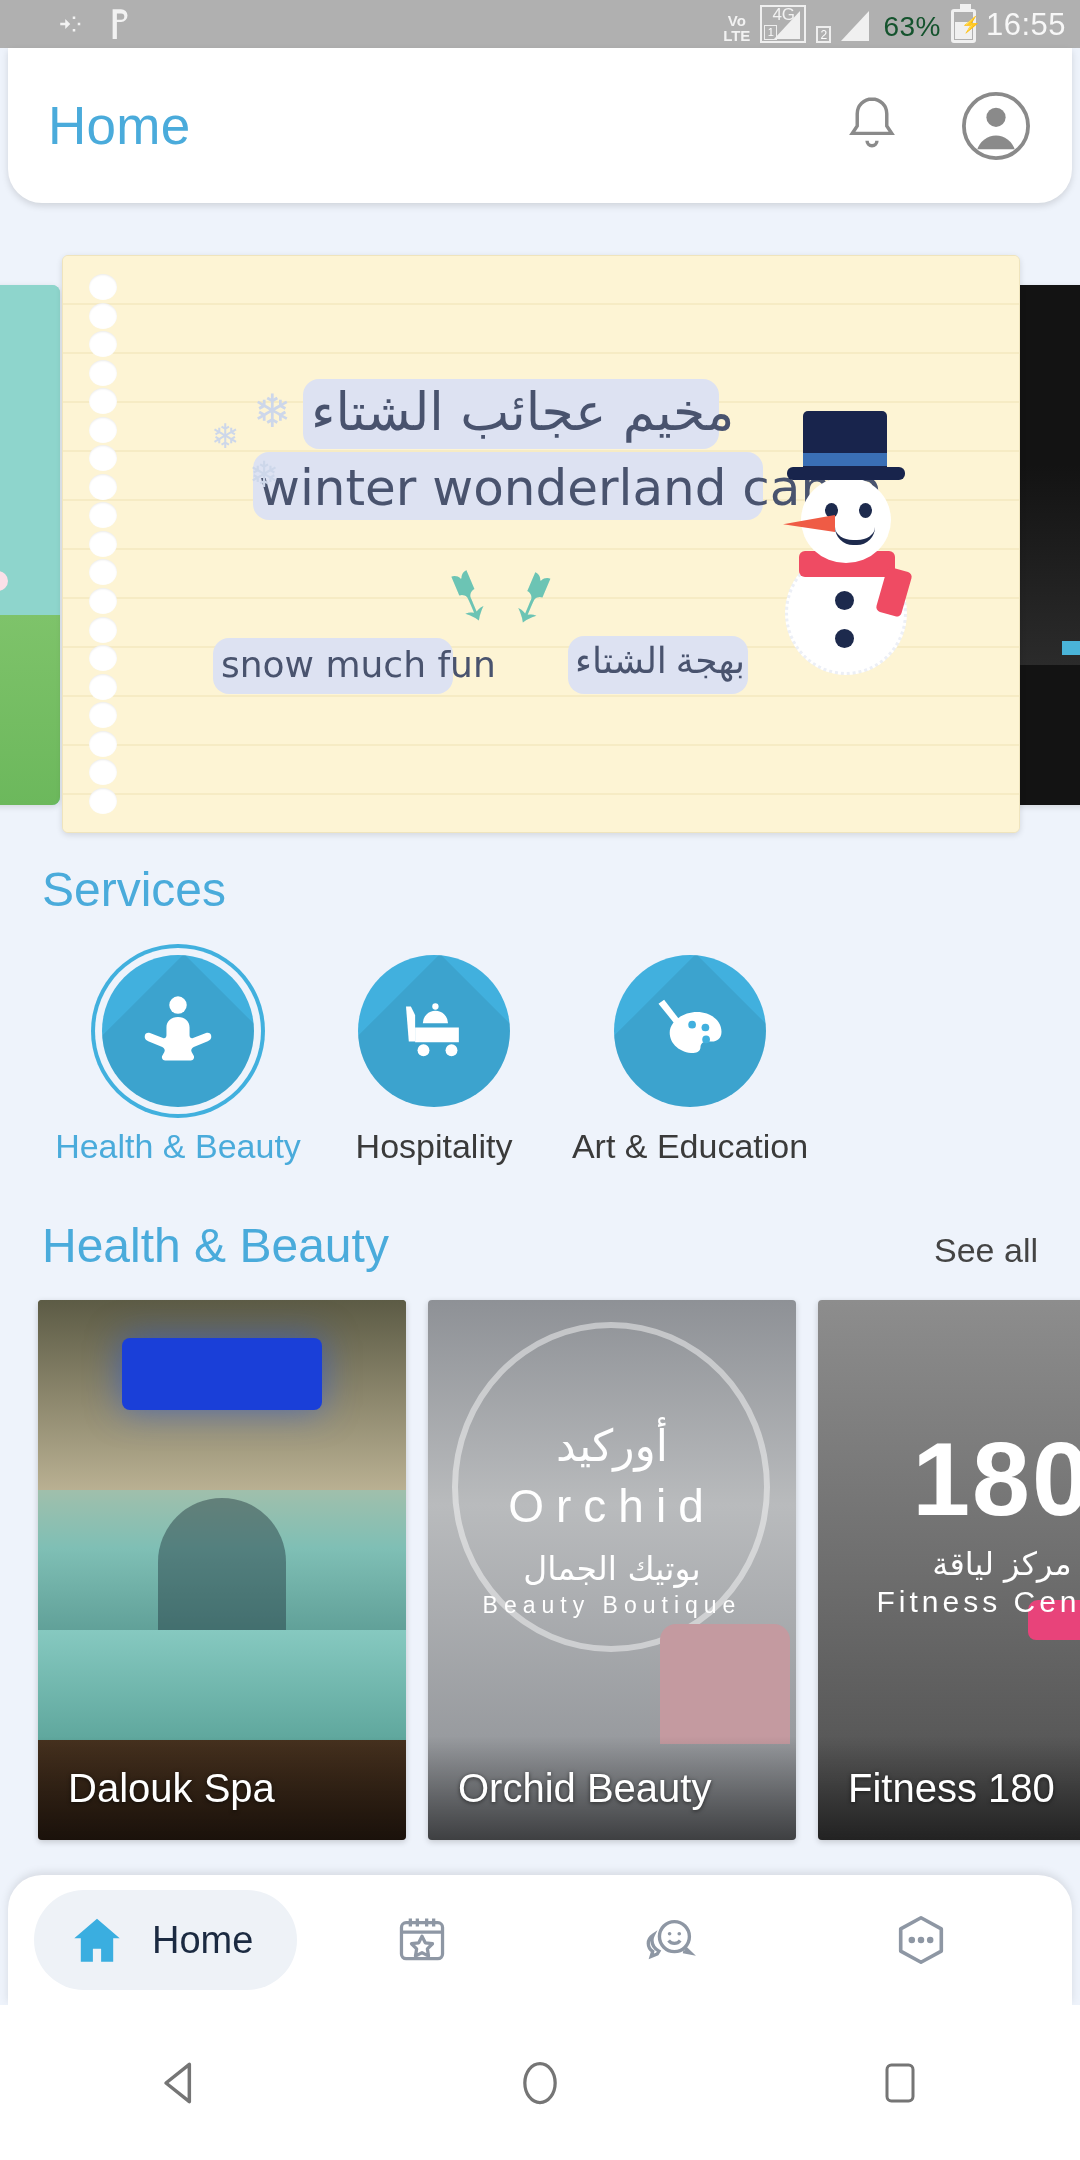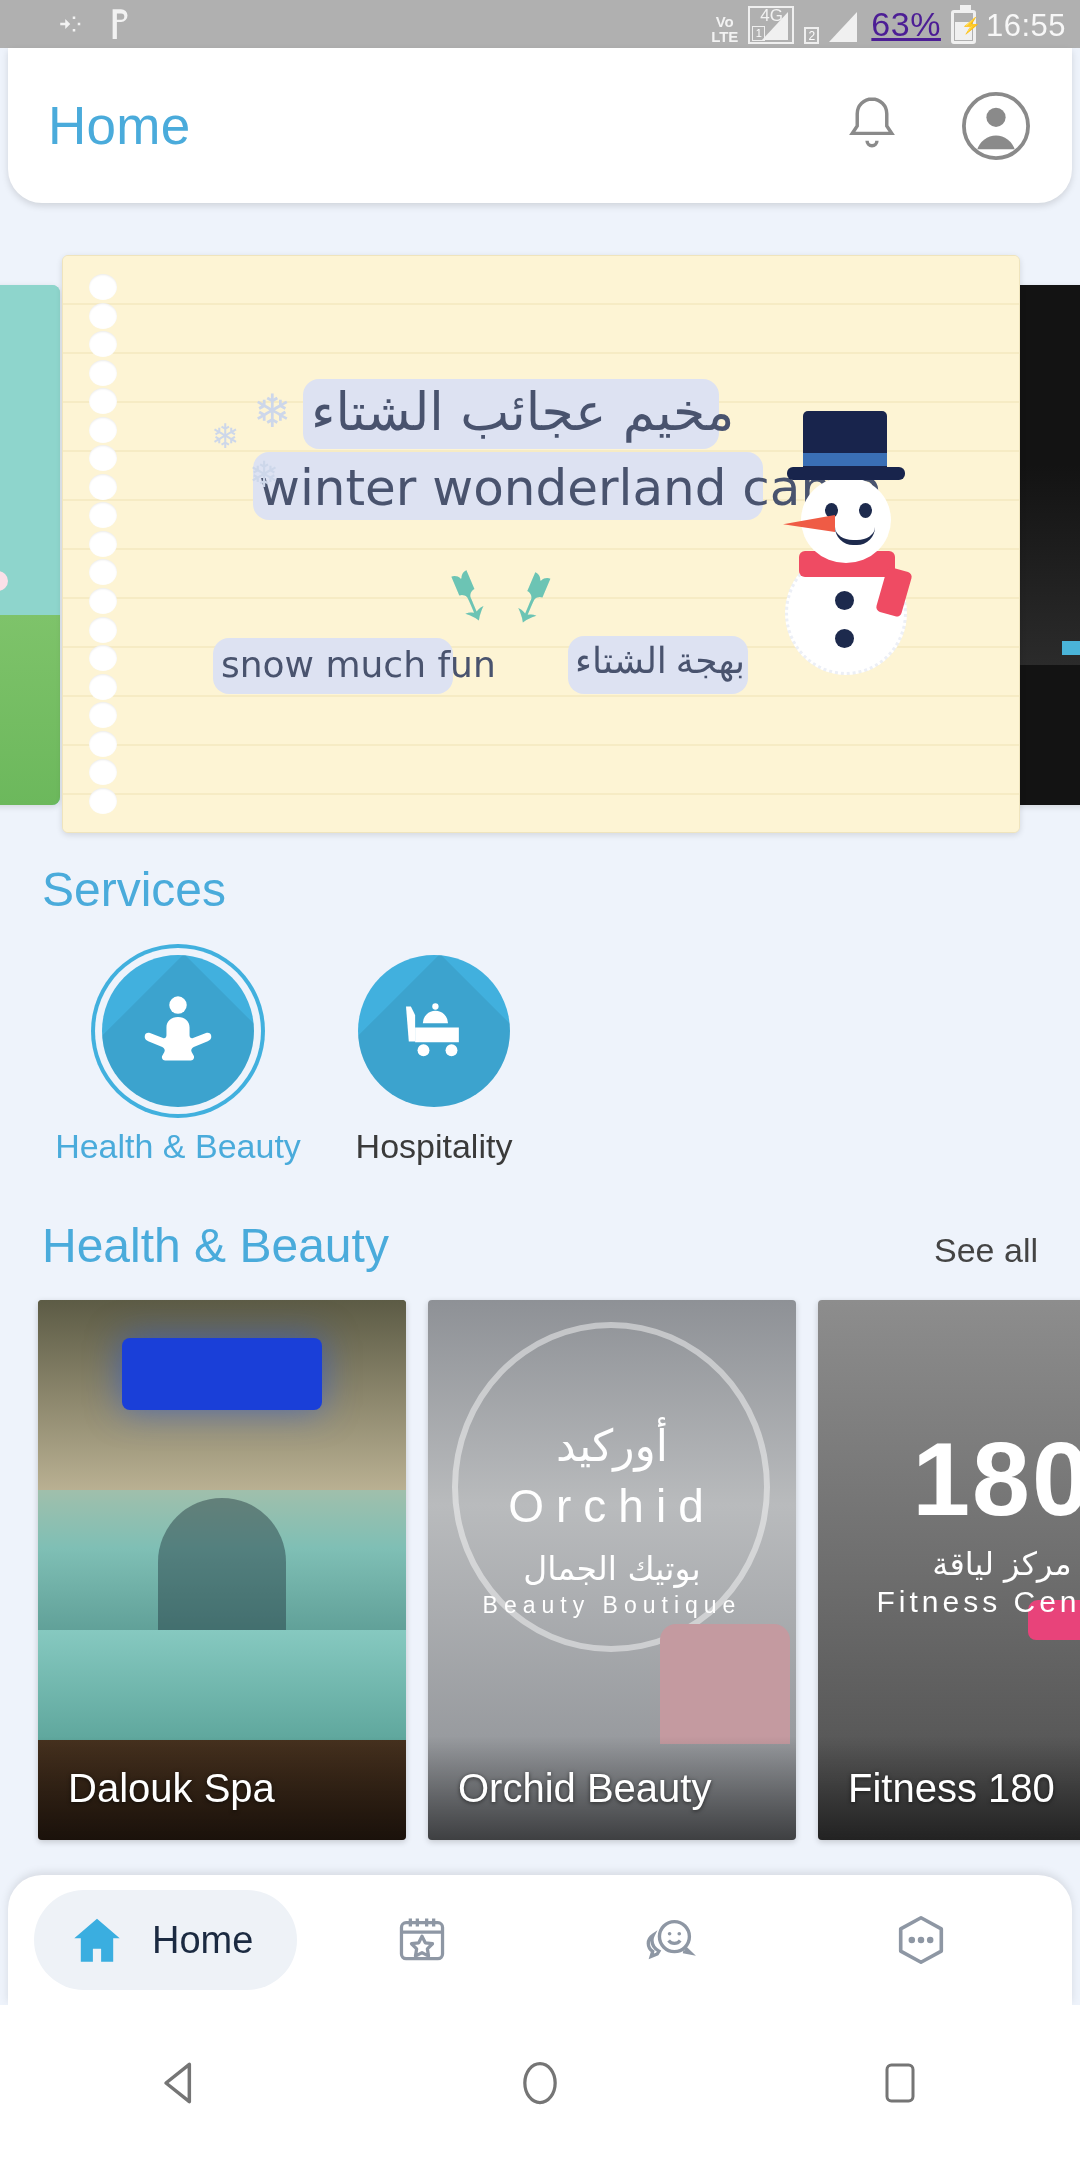--- a/index.html
+++ b/index.html
@@ -12,21 +12,21 @@
   #screen { position:relative; width:1080px; height:2160px; background:#eef3fb; }
 
   
   .statusbar{
     position:absolute; top:0; left:0; width:1080px; height:48px;
     background:#b0b0b0; display:flex; align-items:center;
     padding:0 14px; color:#fdfdfd;
   }
   .sb-left{display:flex; align-items:center; gap:22px; padding-left:40px;}
   .sb-right{margin-left:auto; display:flex; align-items:flex-end; gap:10px;}
-  .sb-text{font-size:34px; letter-spacing:.5px; color:#4c1d95;text-decoration:underline;}
+  .sb-text{font-size:28px; letter-spacing:.5px; color:#14532d;}
   .volte{font-size:15px; line-height:15px; text-align:center; font-weight:bold; color:#f2f2f2;}
   .sig-box{position:relative; width:46px; height:38px; border:2px solid #efefef; display:flex; align-items:flex-end;}
   .sig-box .g4{position:absolute; top:-2px; left:10px; font-size:17px; color:#f2f2f2;}
   .sig-box .num{position:absolute; bottom:1px; left:2px; width:13px; height:15px; border:1px solid #eee; font-size:11px; text-align:center; line-height:13px;}
   .sig2{position:relative; display:flex; align-items:flex-end; gap:2px;}
   .sig2 .num2{width:15px;height:17px;border:2px solid #eee;font-size:12px;text-align:center;line-height:15px;}
   .batt{position:relative; width:25px; height:34px; border:3px solid #f0f0f0; border-radius:3px;}
   .batt:before{content:""; position:absolute; top:-8px; left:6px; width:11px; height:5px; background:#f0f0f0;}
   .batt-fill{position:absolute; bottom:1px; left:1px; right:1px; height:62%; background:#f0f0f0;}
   .batt-bolt{position:absolute; top:5px; left:7px; color:#b0b0b0; font-size:16px; line-height:16px;}
@@ -343,20 +343,33 @@
           <path d="M6.6 11h12.5v4.2H6.6z"></path>
           <path d="M12.4 6.2a3.6 3.6 0 0 1 3.6 3.6h-7.2a3.6 3.6 0 0 1 3.6-3.6z"></path>
           <circle cx="12.4" cy="5" r=".9"></circle>
           <circle cx="9" cy="17.5" r="1.7"></circle>
           <circle cx="17" cy="17.5" r="1.7"></circle>
         </svg>
       </div>
       <div class="svc-label">Hospitality</div>
     </div>
 
+    <div class="svc">
+      <div class="svc-circle">
+        <svg class="svc-icon" width="84" height="84" viewBox="0 0 24 24" fill="#fff">
+          <path d="M14 6.6c4 0 7 2.5 7 5.6 0 2-1.4 2.8-2.7 2.8h-1.6c-1 0-1.7.7-1.7 1.6 0 1-.8 1.7-2 1.7-3.8 0-6.8-2.6-6.8-5.8S10 6.6 14 6.6z"></path>
+          <circle cx="12.6" cy="10.2" r="1.1" fill="#41b0de"></circle>
+          <circle cx="16.4" cy="11" r="1.1" fill="#41b0de"></circle>
+          <circle cx="16.6" cy="14.4" r="1.1" fill="#41b0de"></circle>
+          <path d="M3 4.2l1.6-1.1 4.8 6.2-1.4 1.1z"></path>
+          <path d="M8.2 10.6l1.6-1.2 1.3 1.8c.5.8.2 1.8-.7 2.2-.9.4-1.9 0-2.2-.9z"></path>
+        </svg>
+      </div>
+      <div class="svc-label">Art &amp; Education</div>
+    </div>
 
   </div>
 
   <div class="sec-head" style="top:1218px;">
     <div class="sec-title">Health &amp; Beauty</div>
     <div class="sec-link">See all</div>
   </div>
 
   <div class="venues">
 

